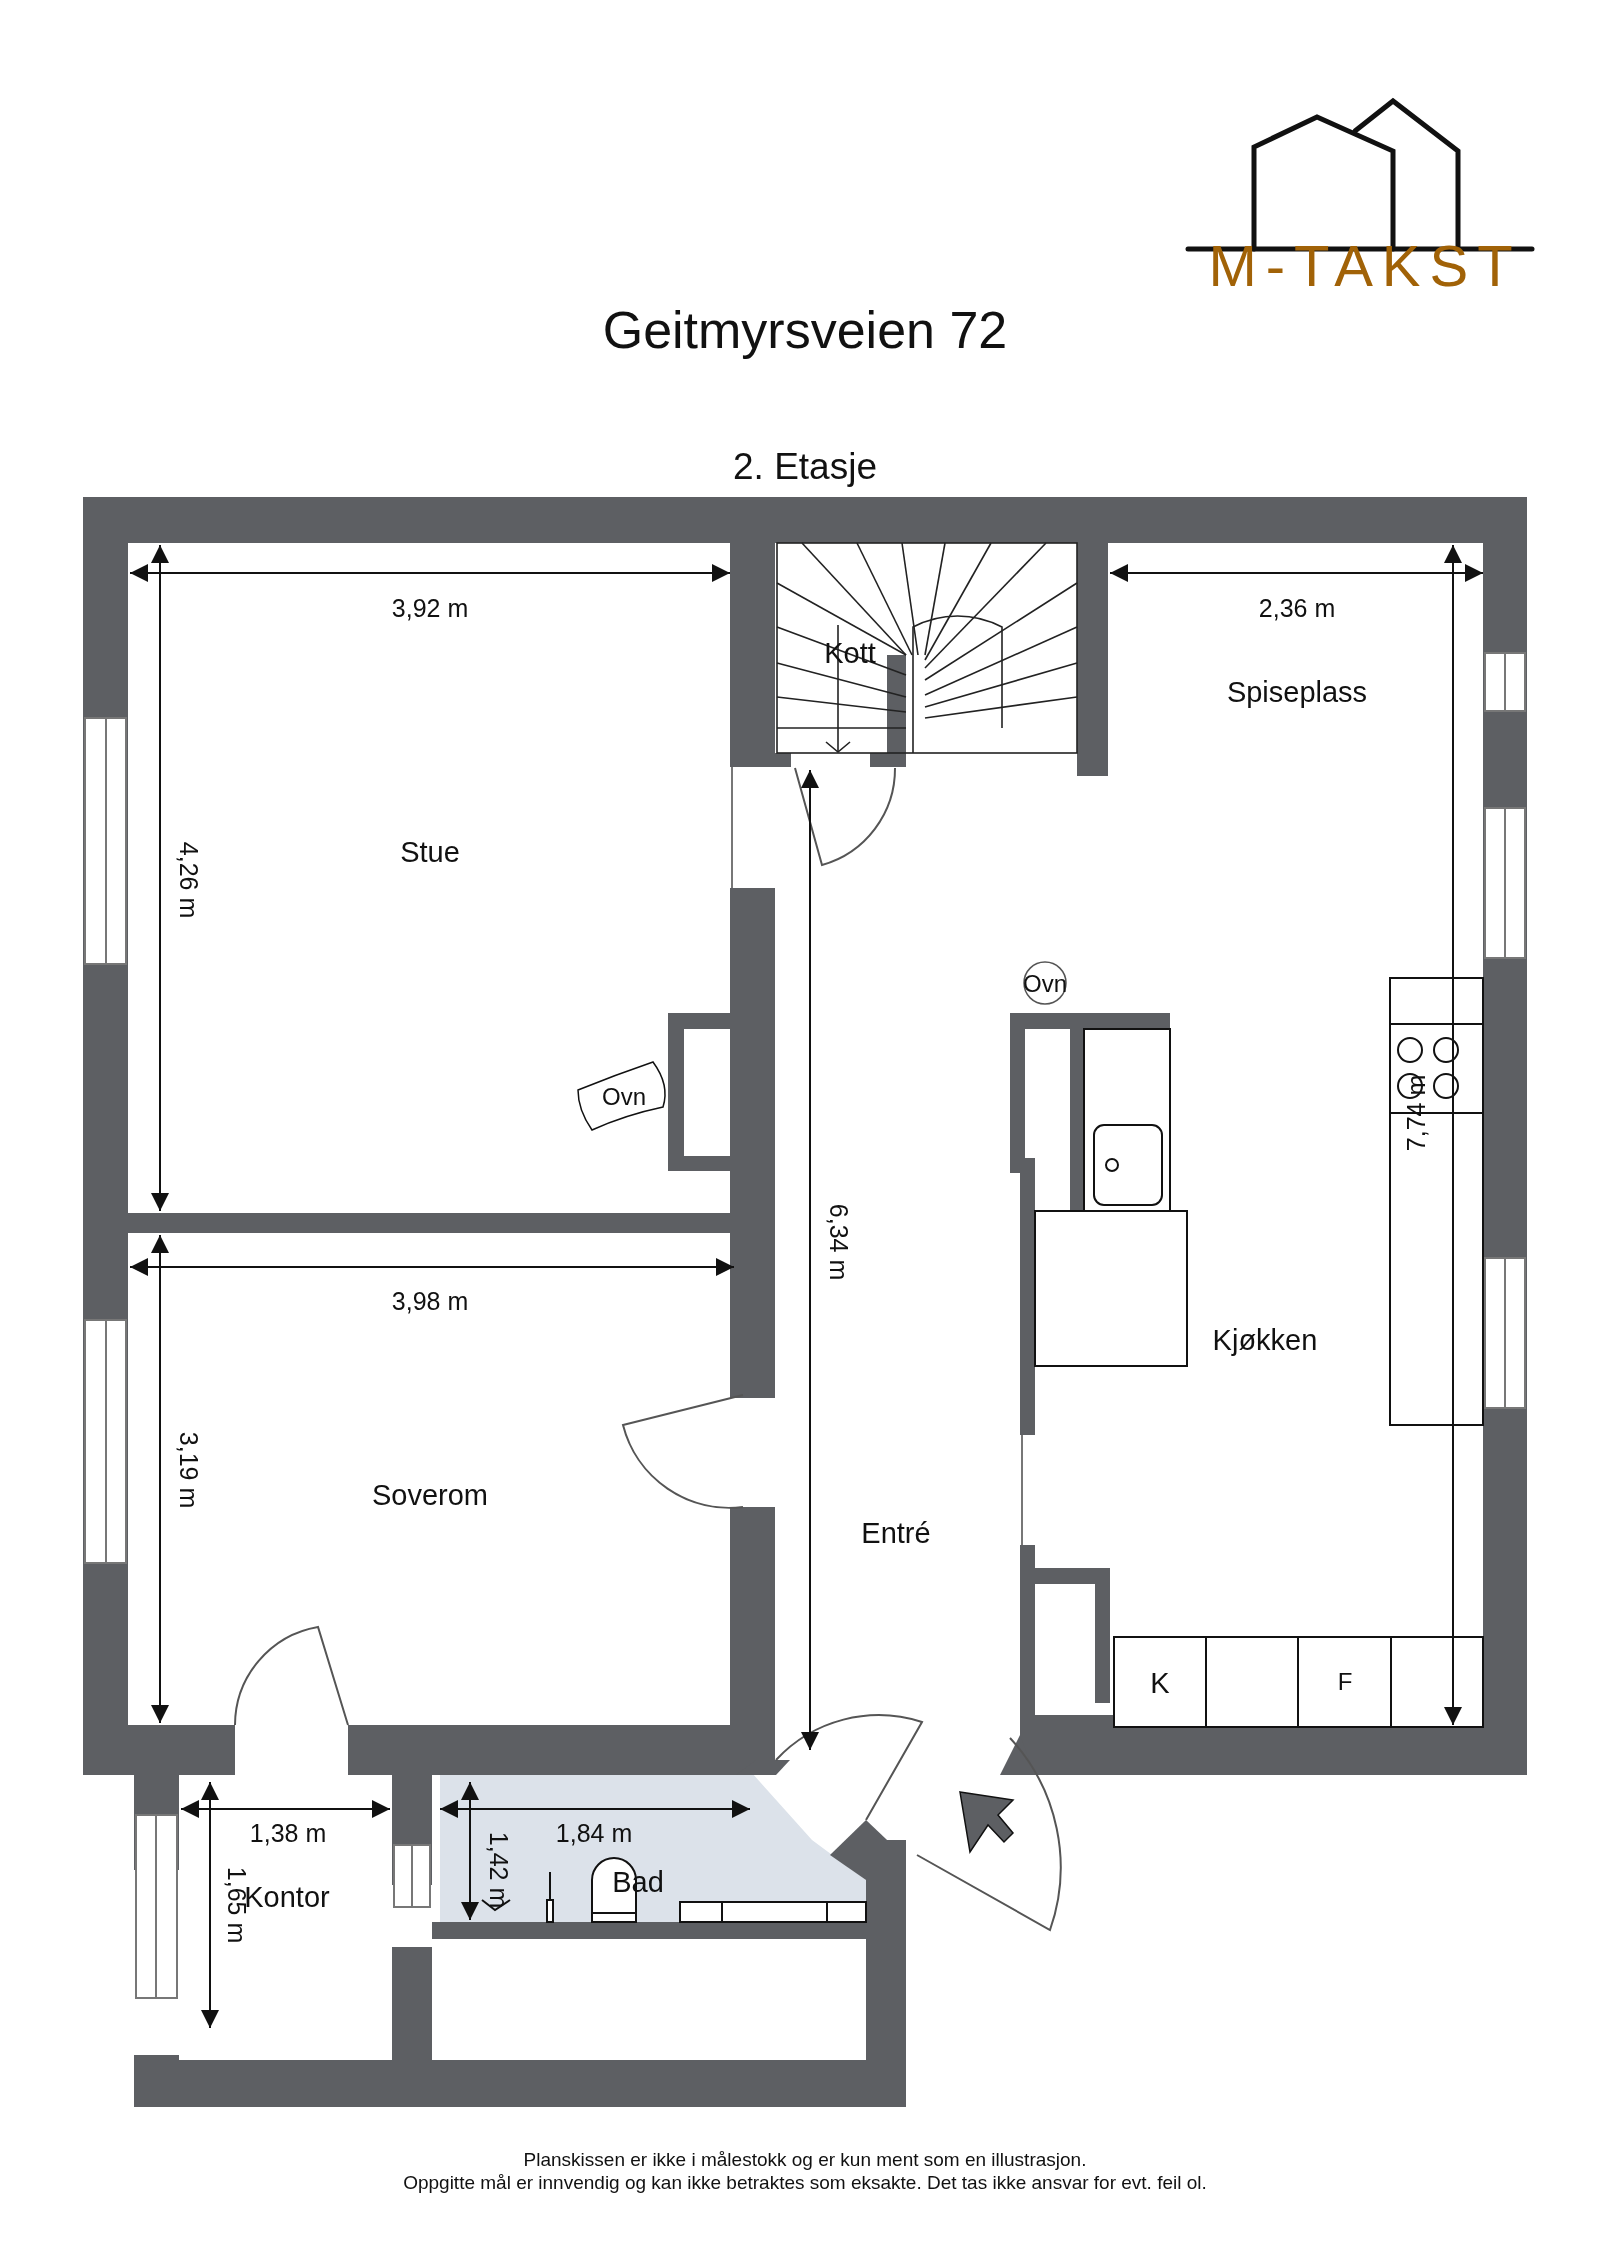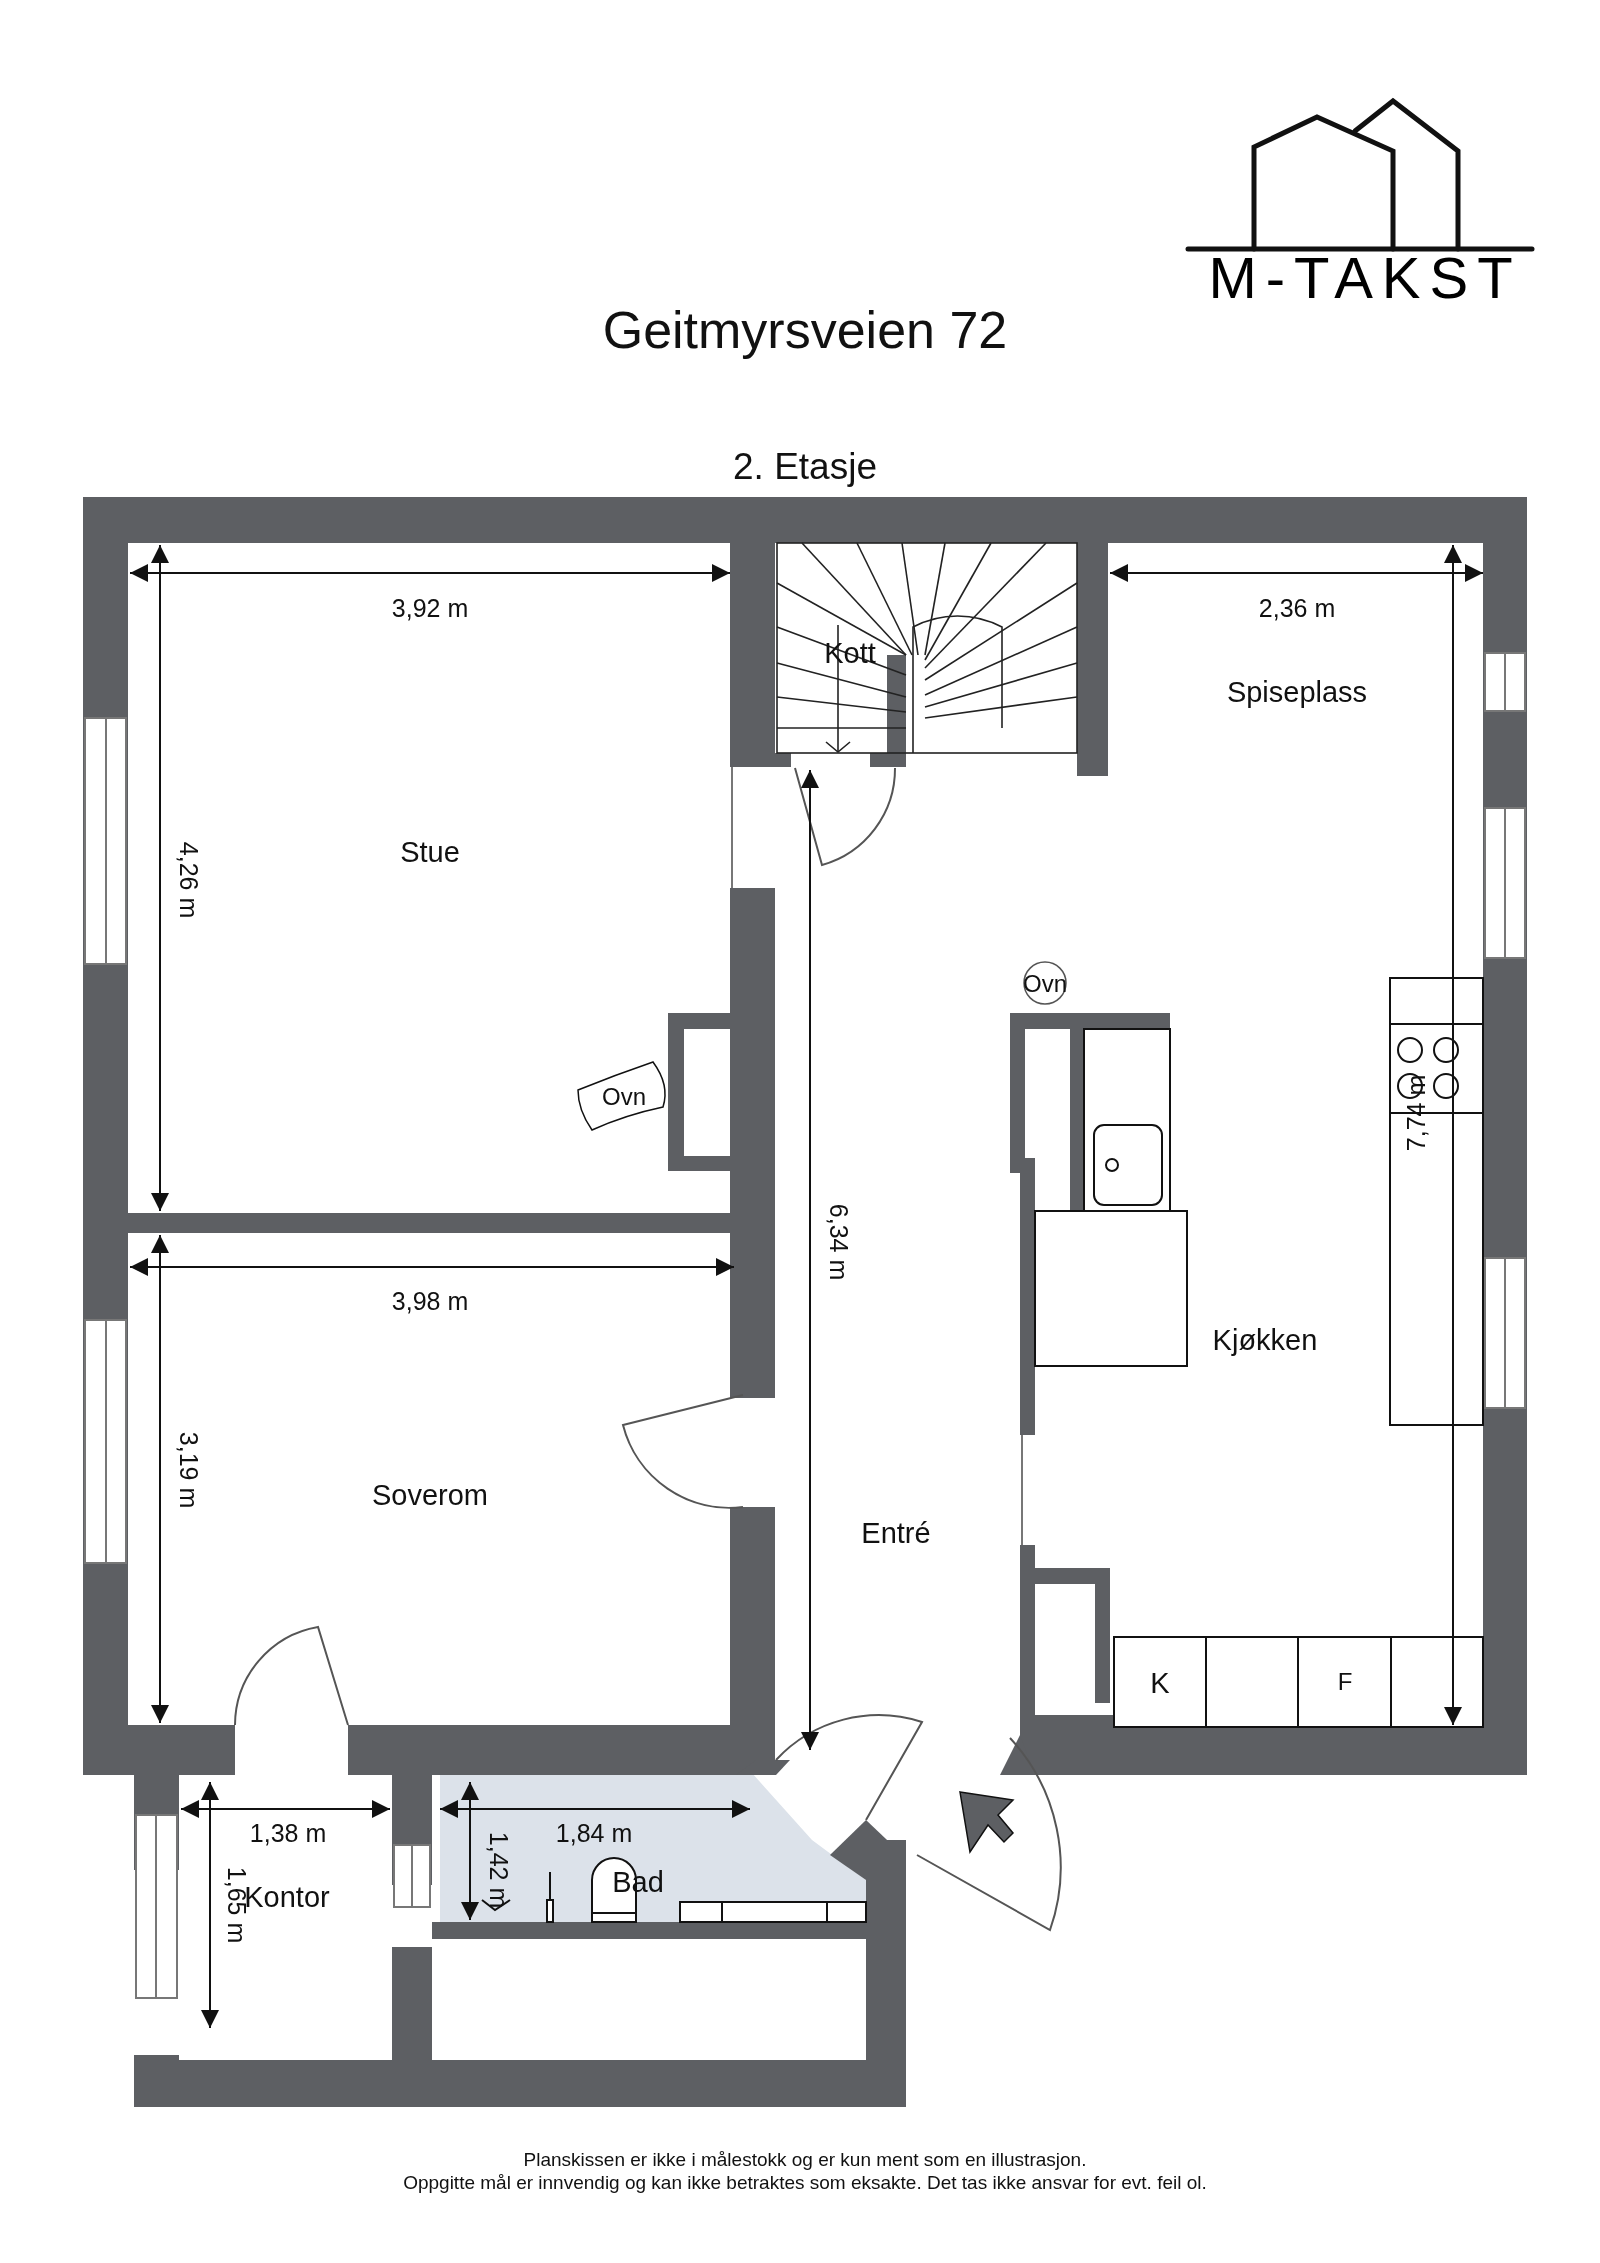--- a/index.html
+++ b/index.html
@@ -1,20 +1,20 @@
 <!DOCTYPE html>
 <html><head>
   <meta charset="utf-8">
   <style>
     html, body { margin: 0; padding: 0; background: #ffffff; }
     body { width: 1600px; height: 2263px; position: relative; overflow: hidden; font-family: "Liberation Sans", sans-serif; }
     .page-title { position: absolute; left: 0; width: 1610px; top: 300px; text-align: center; font-size: 52px; color: #111; }
     .floor-title { position: absolute; left: 0; width: 1610px; top: 446px; text-align: center; font-size: 37px; color: #111; }
     .logo { position: absolute; left: 1180px; top: 70px; width: 360px; height: 245px; }
-    .logo-text { position: absolute; left: 1200px; top: 244px; width: 330px; font-size: 58px; letter-spacing: 9px; color: #000000; text-align: center; }
+    .logo-text { position: absolute; left: 1200px; top: 232px; width: 330px; font-size: 58px; letter-spacing: 9px; color: #a16207; text-align: center; }
     .plan { position: absolute; left: 0; top: 0; }
     .footer { position: absolute; left: 0; width: 1610px; top: 2148px; text-align: center; font-size: 19px; line-height: 23px; color: #111; }
     .room-label { font-family: "Liberation Sans", sans-serif; font-size: 29px; fill: #111; }
     .dim-label { font-family: "Liberation Sans", sans-serif; font-size: 25px; fill: #111; }
     .small-label { font-family: "Liberation Sans", sans-serif; font-size: 24px; fill: #111; }
   </style>
 </head>
 <body>
 
 <svg class="logo" viewBox="1180 70 360 245" width="360" height="245">

